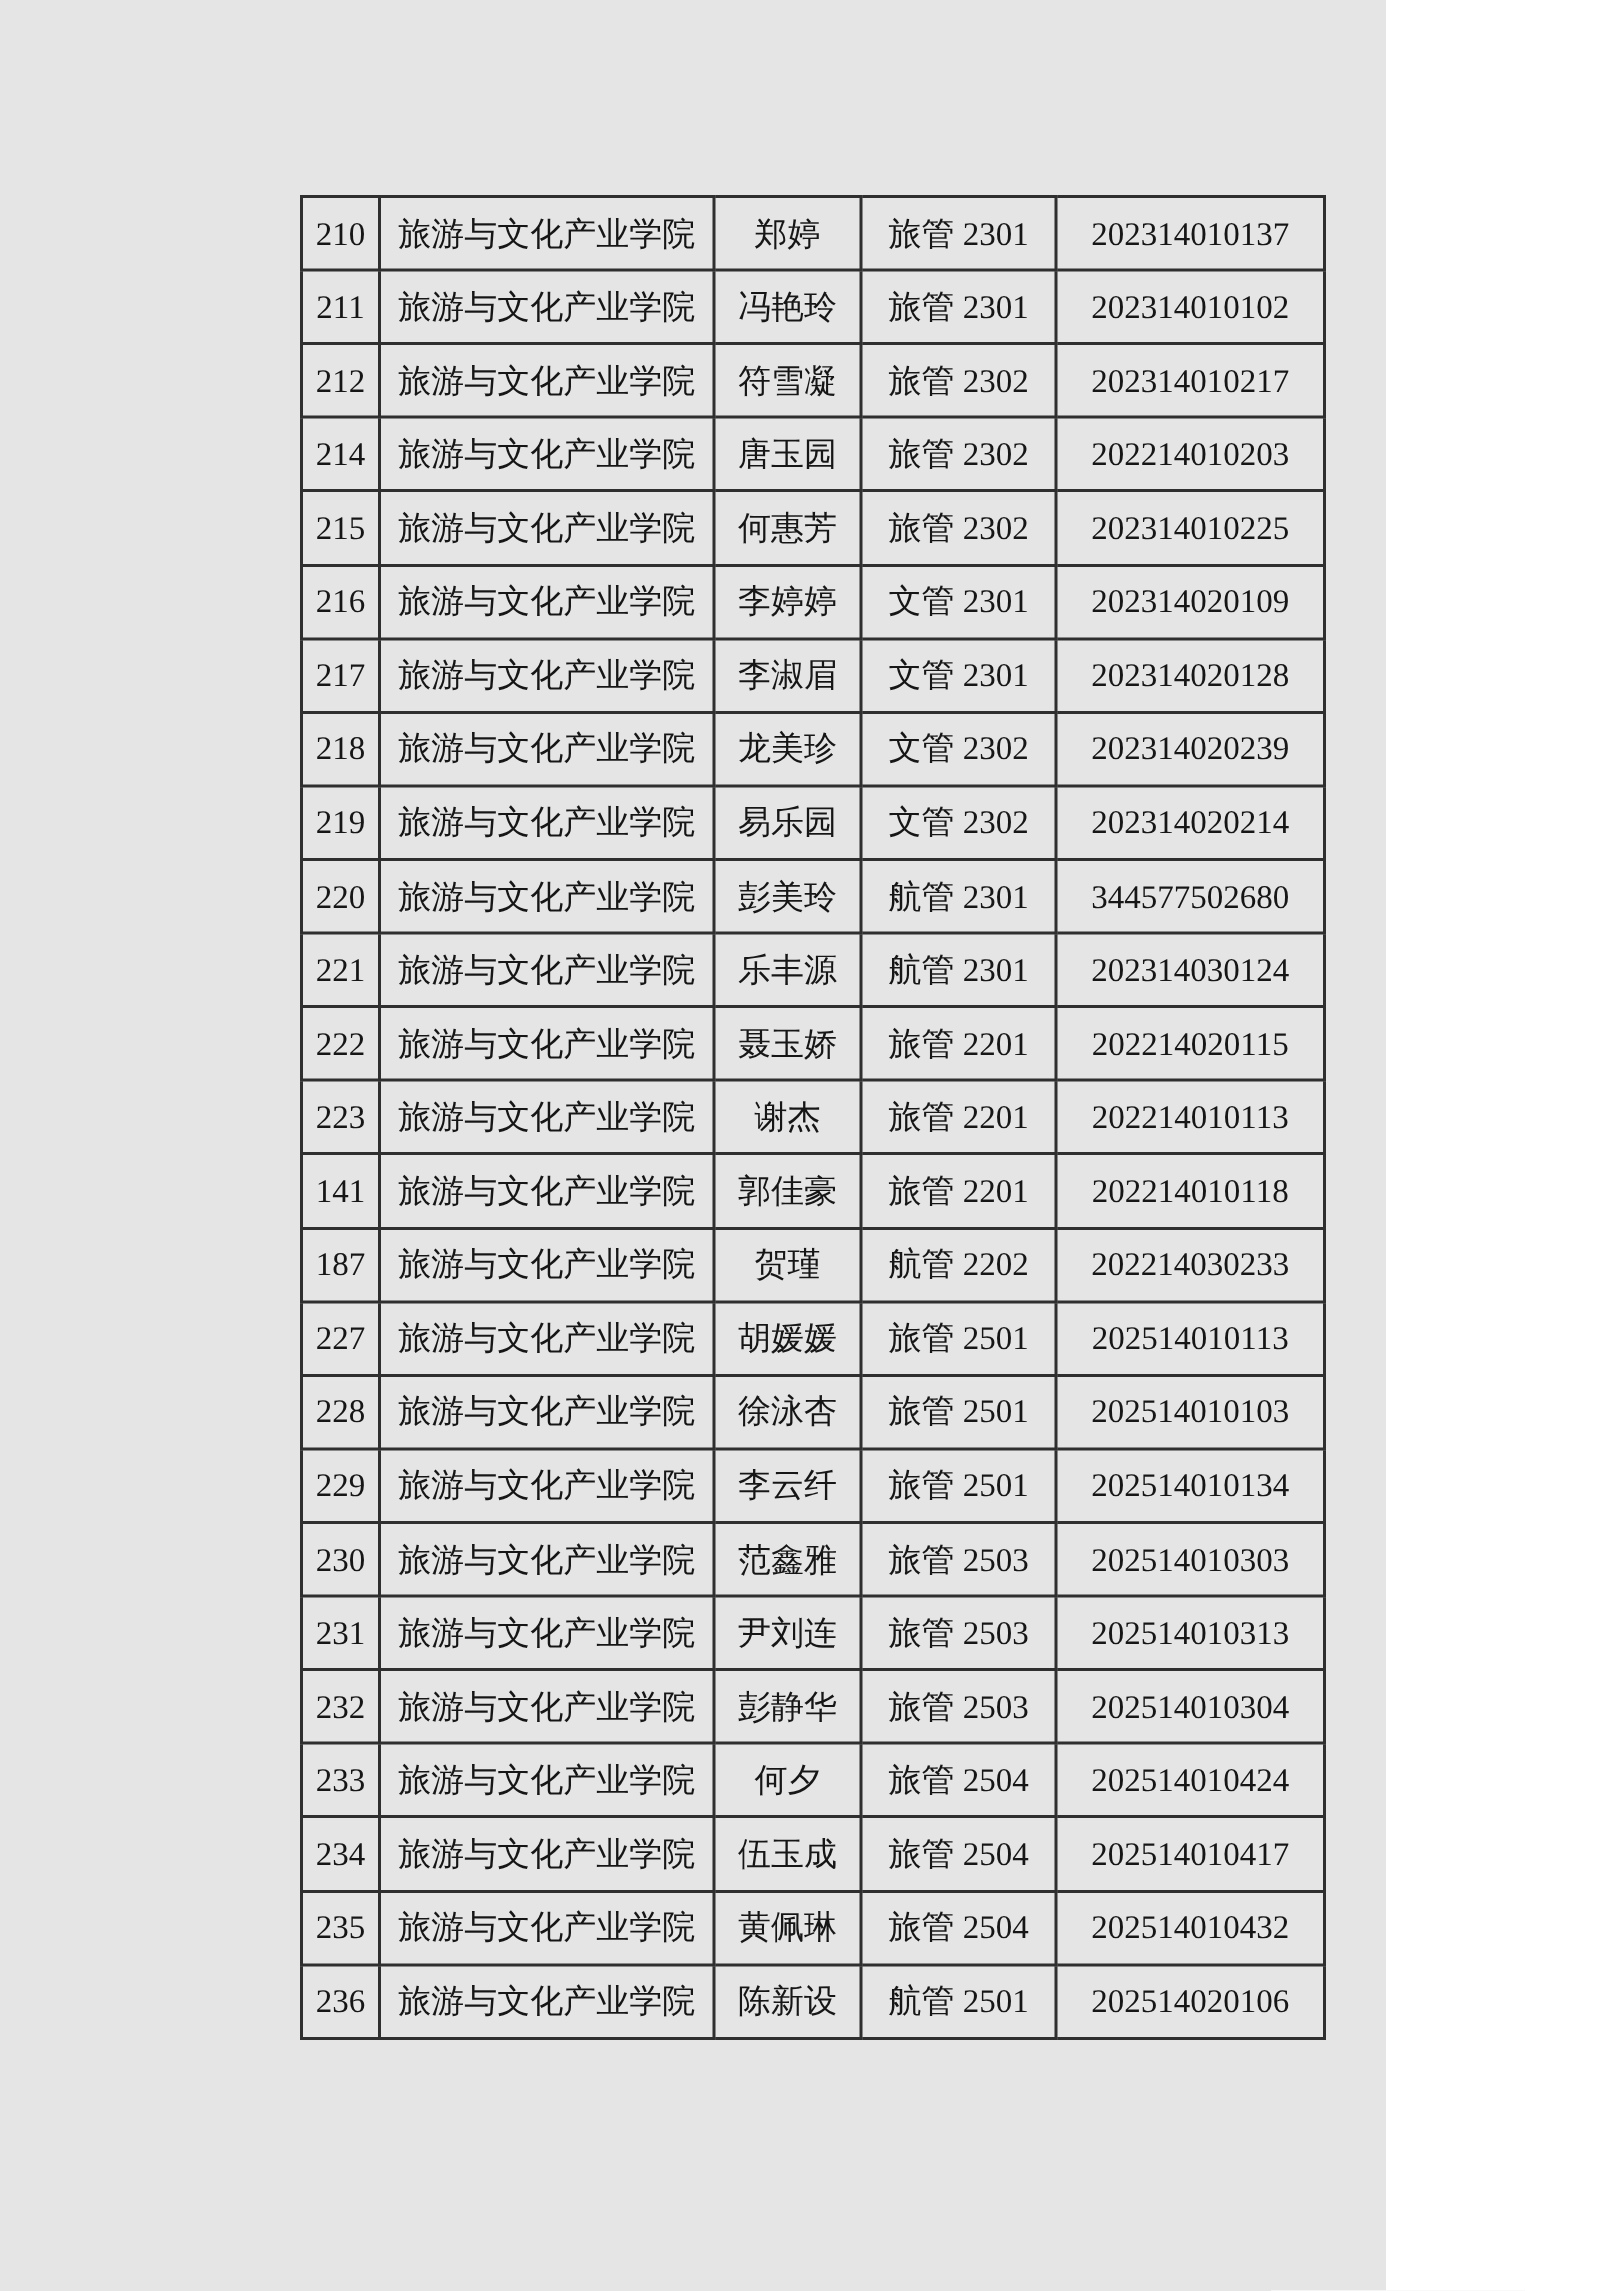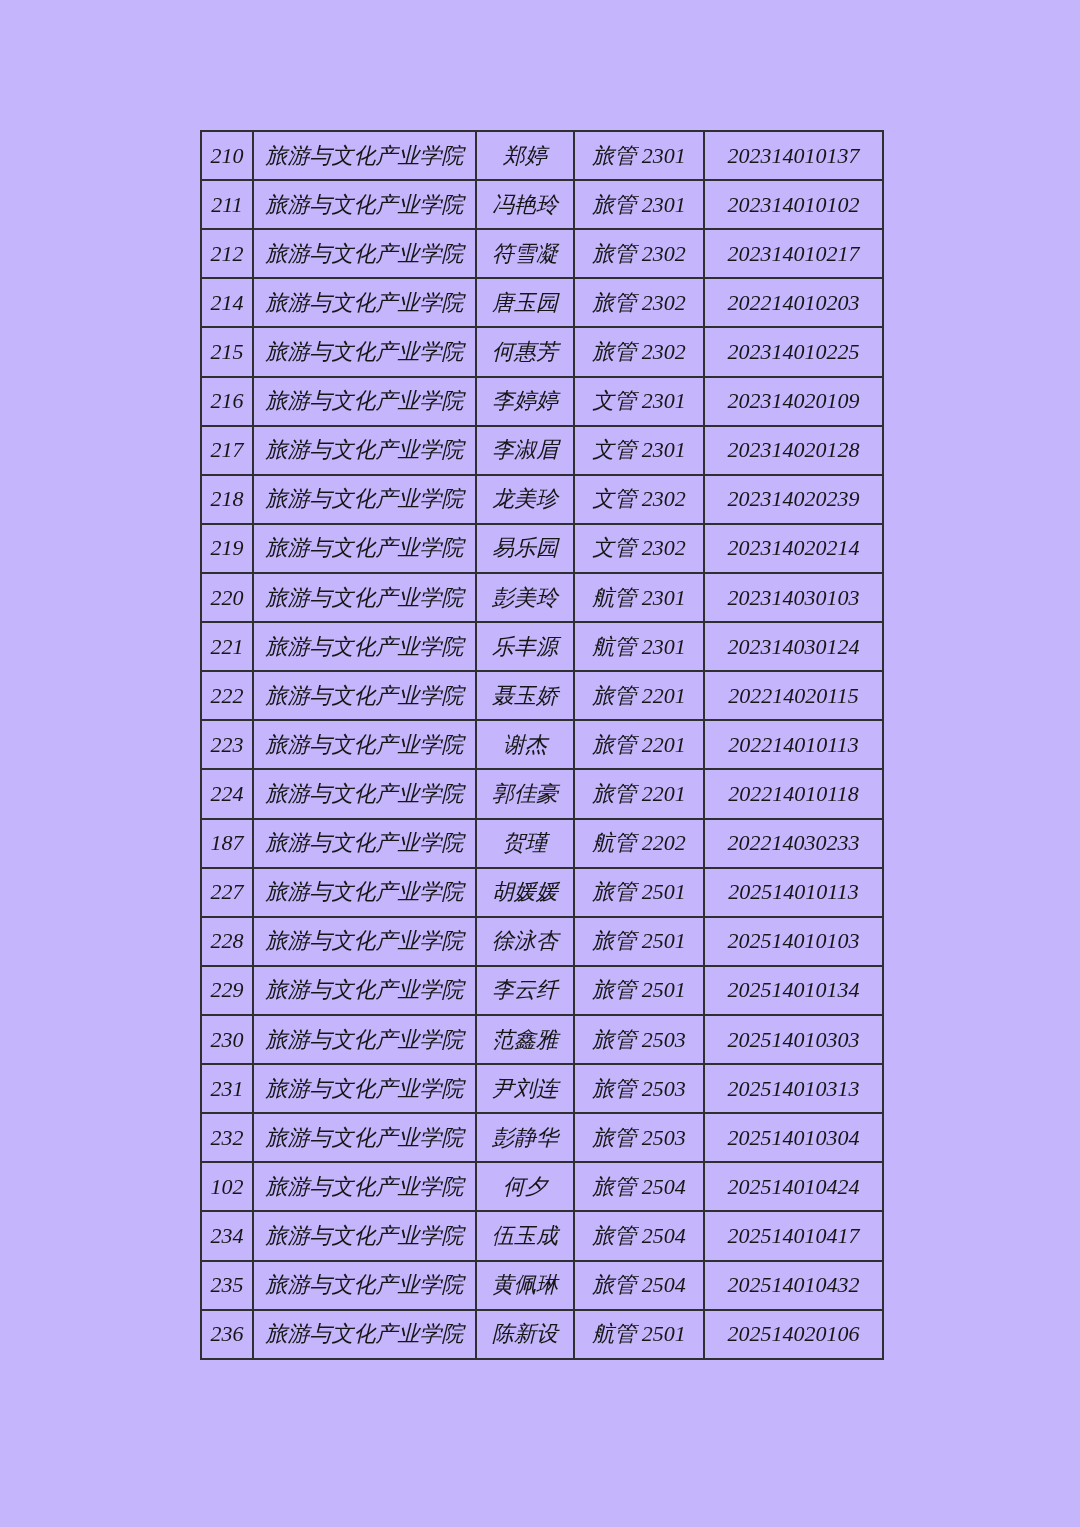--- a/index.html
+++ b/index.html
@@ -2,25 +2,24 @@
 <html><head>
 <meta charset="utf-8">
 <style>
   html, body {
     margin: 0;
     padding: 0;
     background: #ffffff;
   }
   .page {
     position: relative;
-    width: 1080px;
+    width: 924px;
     height: 1527px;
-    background: #c4b5fd;
+    background: #e5e5e5;
     overflow: hidden;
-    font-style: italic;
   }
   table.doc-table {
     position: absolute;
     left: 200px;
     top: 130px;
     width: 682px;
     height: 1230px;
     border-collapse: collapse;
     table-layout: fixed;
     font-family: "Liberation Serif", "DejaVu Serif", serif;
@@ -112,21 +111,21 @@
           <td>旅游与文化产业学院</td>
           <td>易乐园</td>
           <td>文管 2302</td>
           <td>202314020214</td>
         </tr>
         <tr>
           <td>220</td>
           <td>旅游与文化产业学院</td>
           <td>彭美玲</td>
           <td>航管 2301</td>
-          <td>202314030103</td>
+          <td>344577502680</td>
         </tr>
         <tr>
           <td>221</td>
           <td>旅游与文化产业学院</td>
           <td>乐丰源</td>
           <td>航管 2301</td>
           <td>202314030124</td>
         </tr>
         <tr>
           <td>222</td>
@@ -136,21 +135,21 @@
           <td>202214020115</td>
         </tr>
         <tr>
           <td>223</td>
           <td>旅游与文化产业学院</td>
           <td>谢杰</td>
           <td>旅管 2201</td>
           <td>202214010113</td>
         </tr>
         <tr>
-          <td>224</td>
+          <td>141</td>
           <td>旅游与文化产业学院</td>
           <td>郭佳豪</td>
           <td>旅管 2201</td>
           <td>202214010118</td>
         </tr>
         <tr>
           <td>187</td>
           <td>旅游与文化产业学院</td>
           <td>贺瑾</td>
           <td>航管 2202</td>
@@ -192,21 +191,21 @@
           <td>202514010313</td>
         </tr>
         <tr>
           <td>232</td>
           <td>旅游与文化产业学院</td>
           <td>彭静华</td>
           <td>旅管 2503</td>
           <td>202514010304</td>
         </tr>
         <tr>
-          <td>102</td>
+          <td>233</td>
           <td>旅游与文化产业学院</td>
           <td>何夕</td>
           <td>旅管 2504</td>
           <td>202514010424</td>
         </tr>
         <tr>
           <td>234</td>
           <td>旅游与文化产业学院</td>
           <td>伍玉成</td>
           <td>旅管 2504</td>

